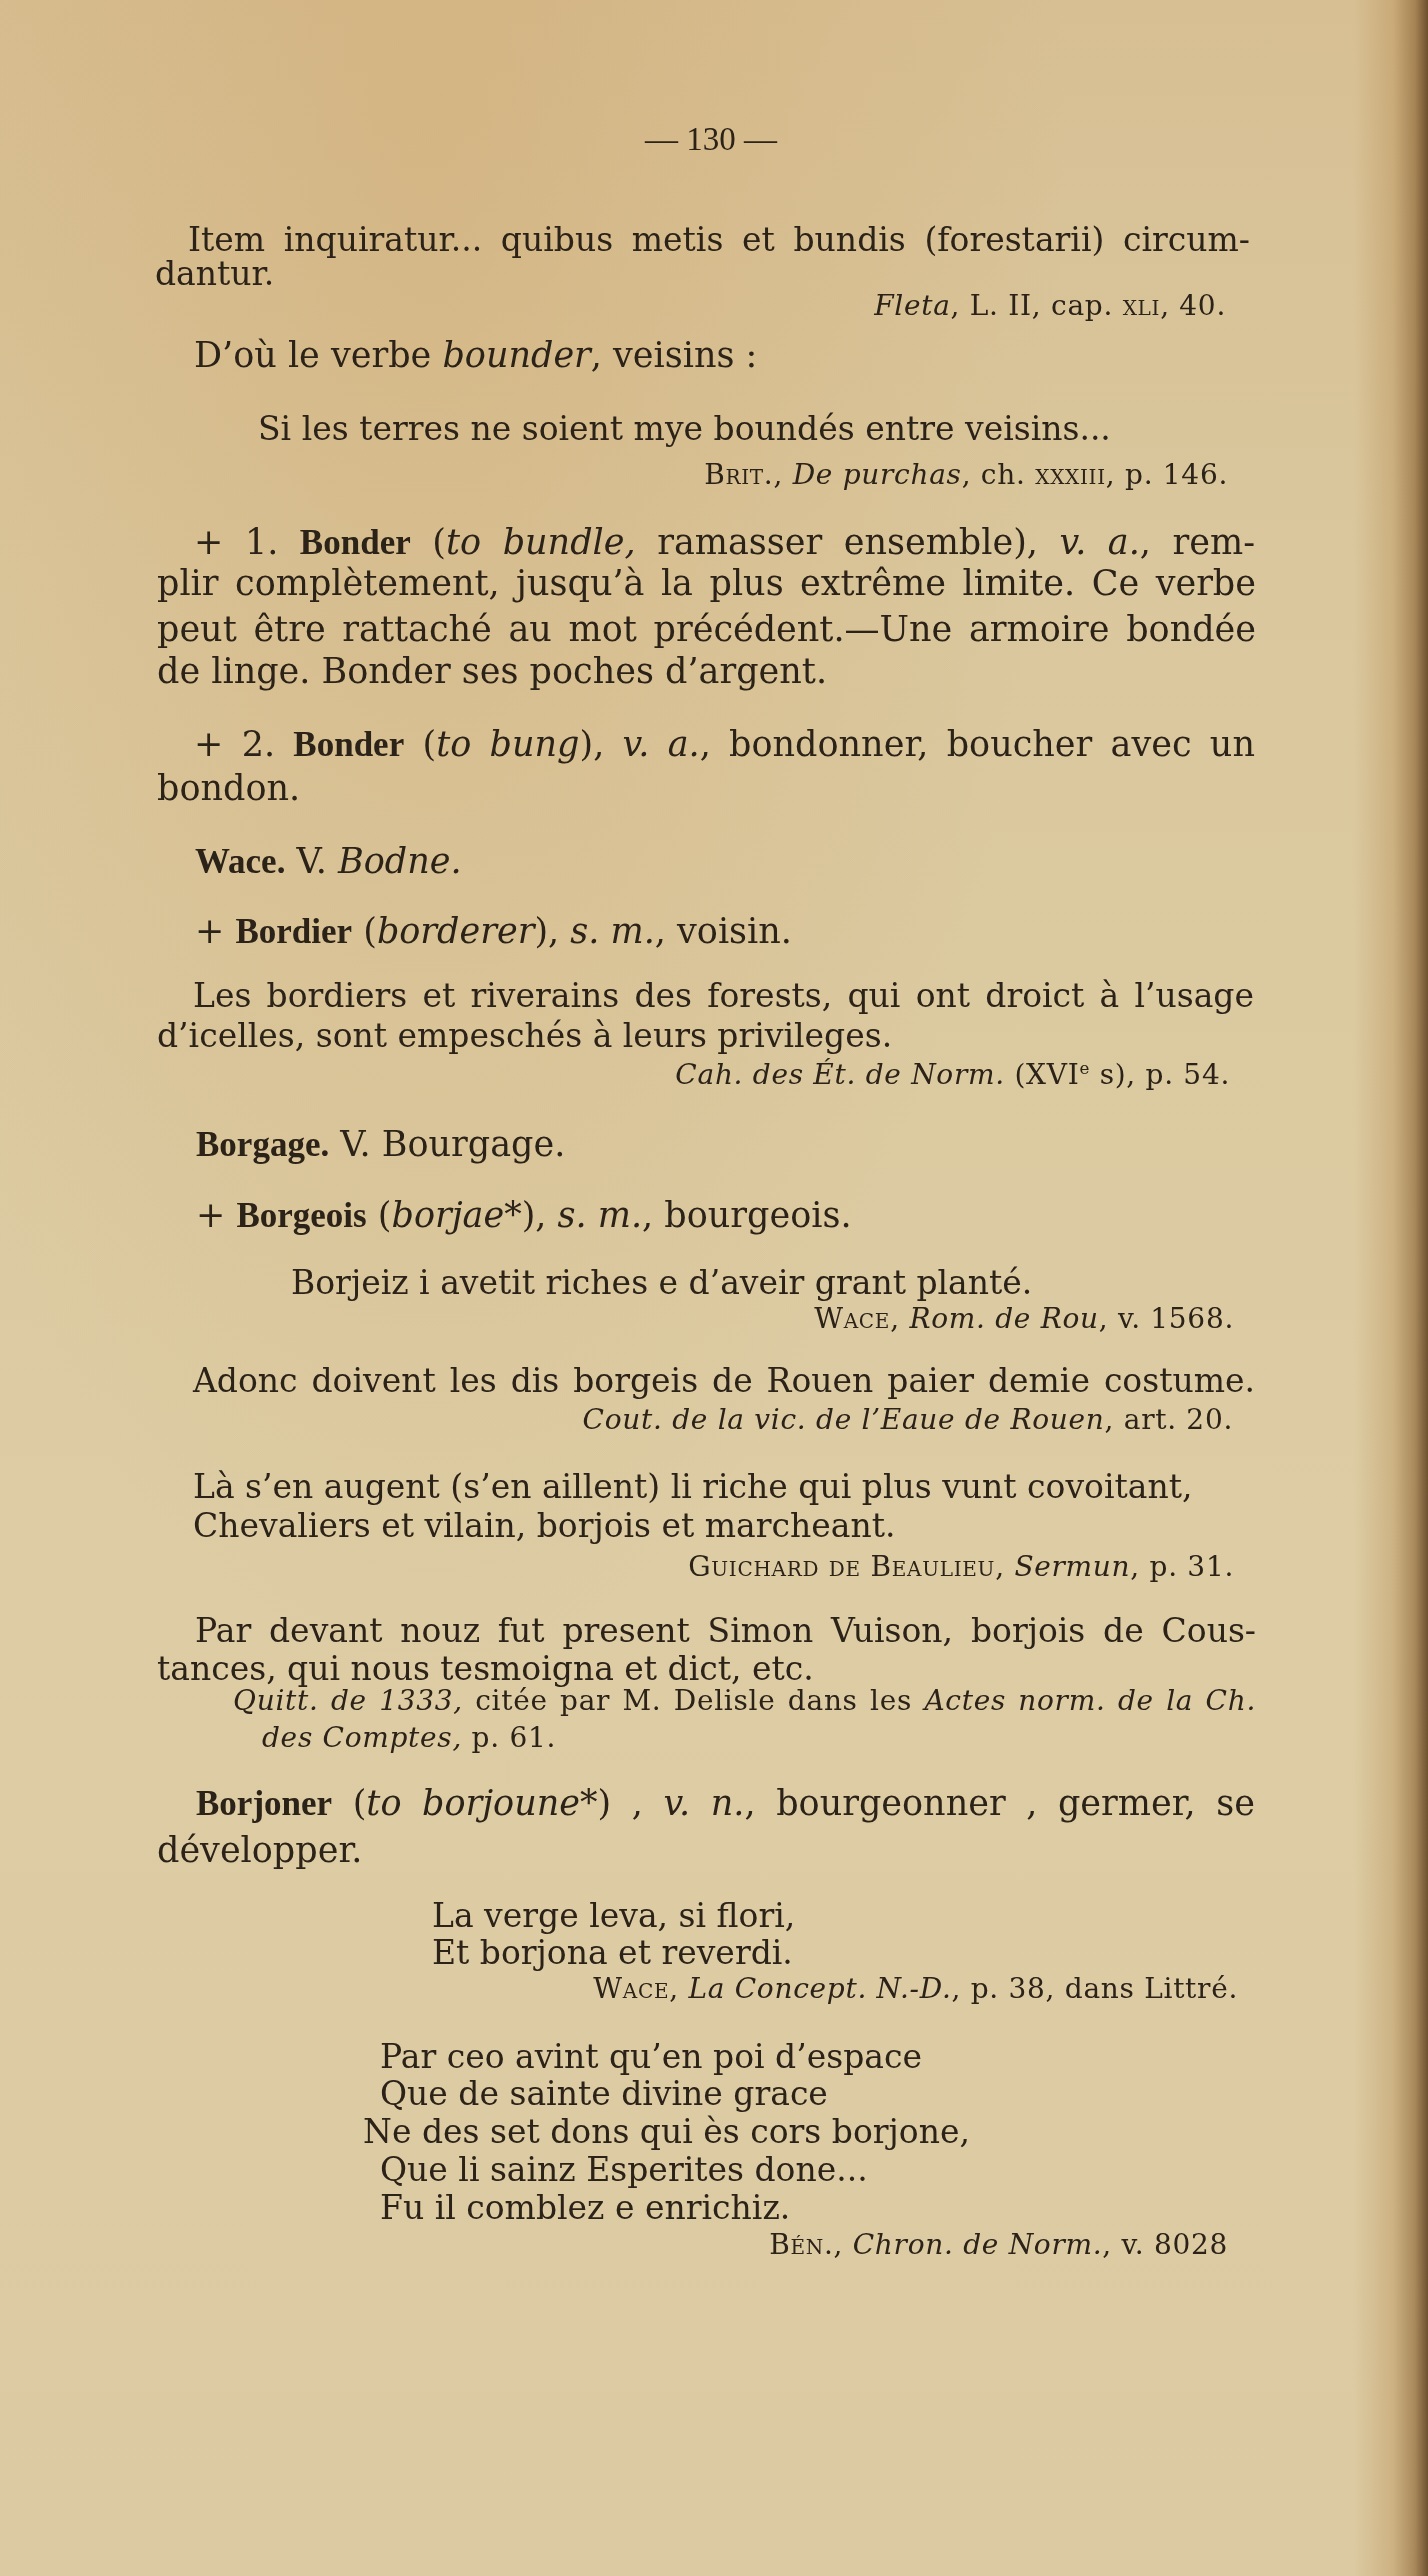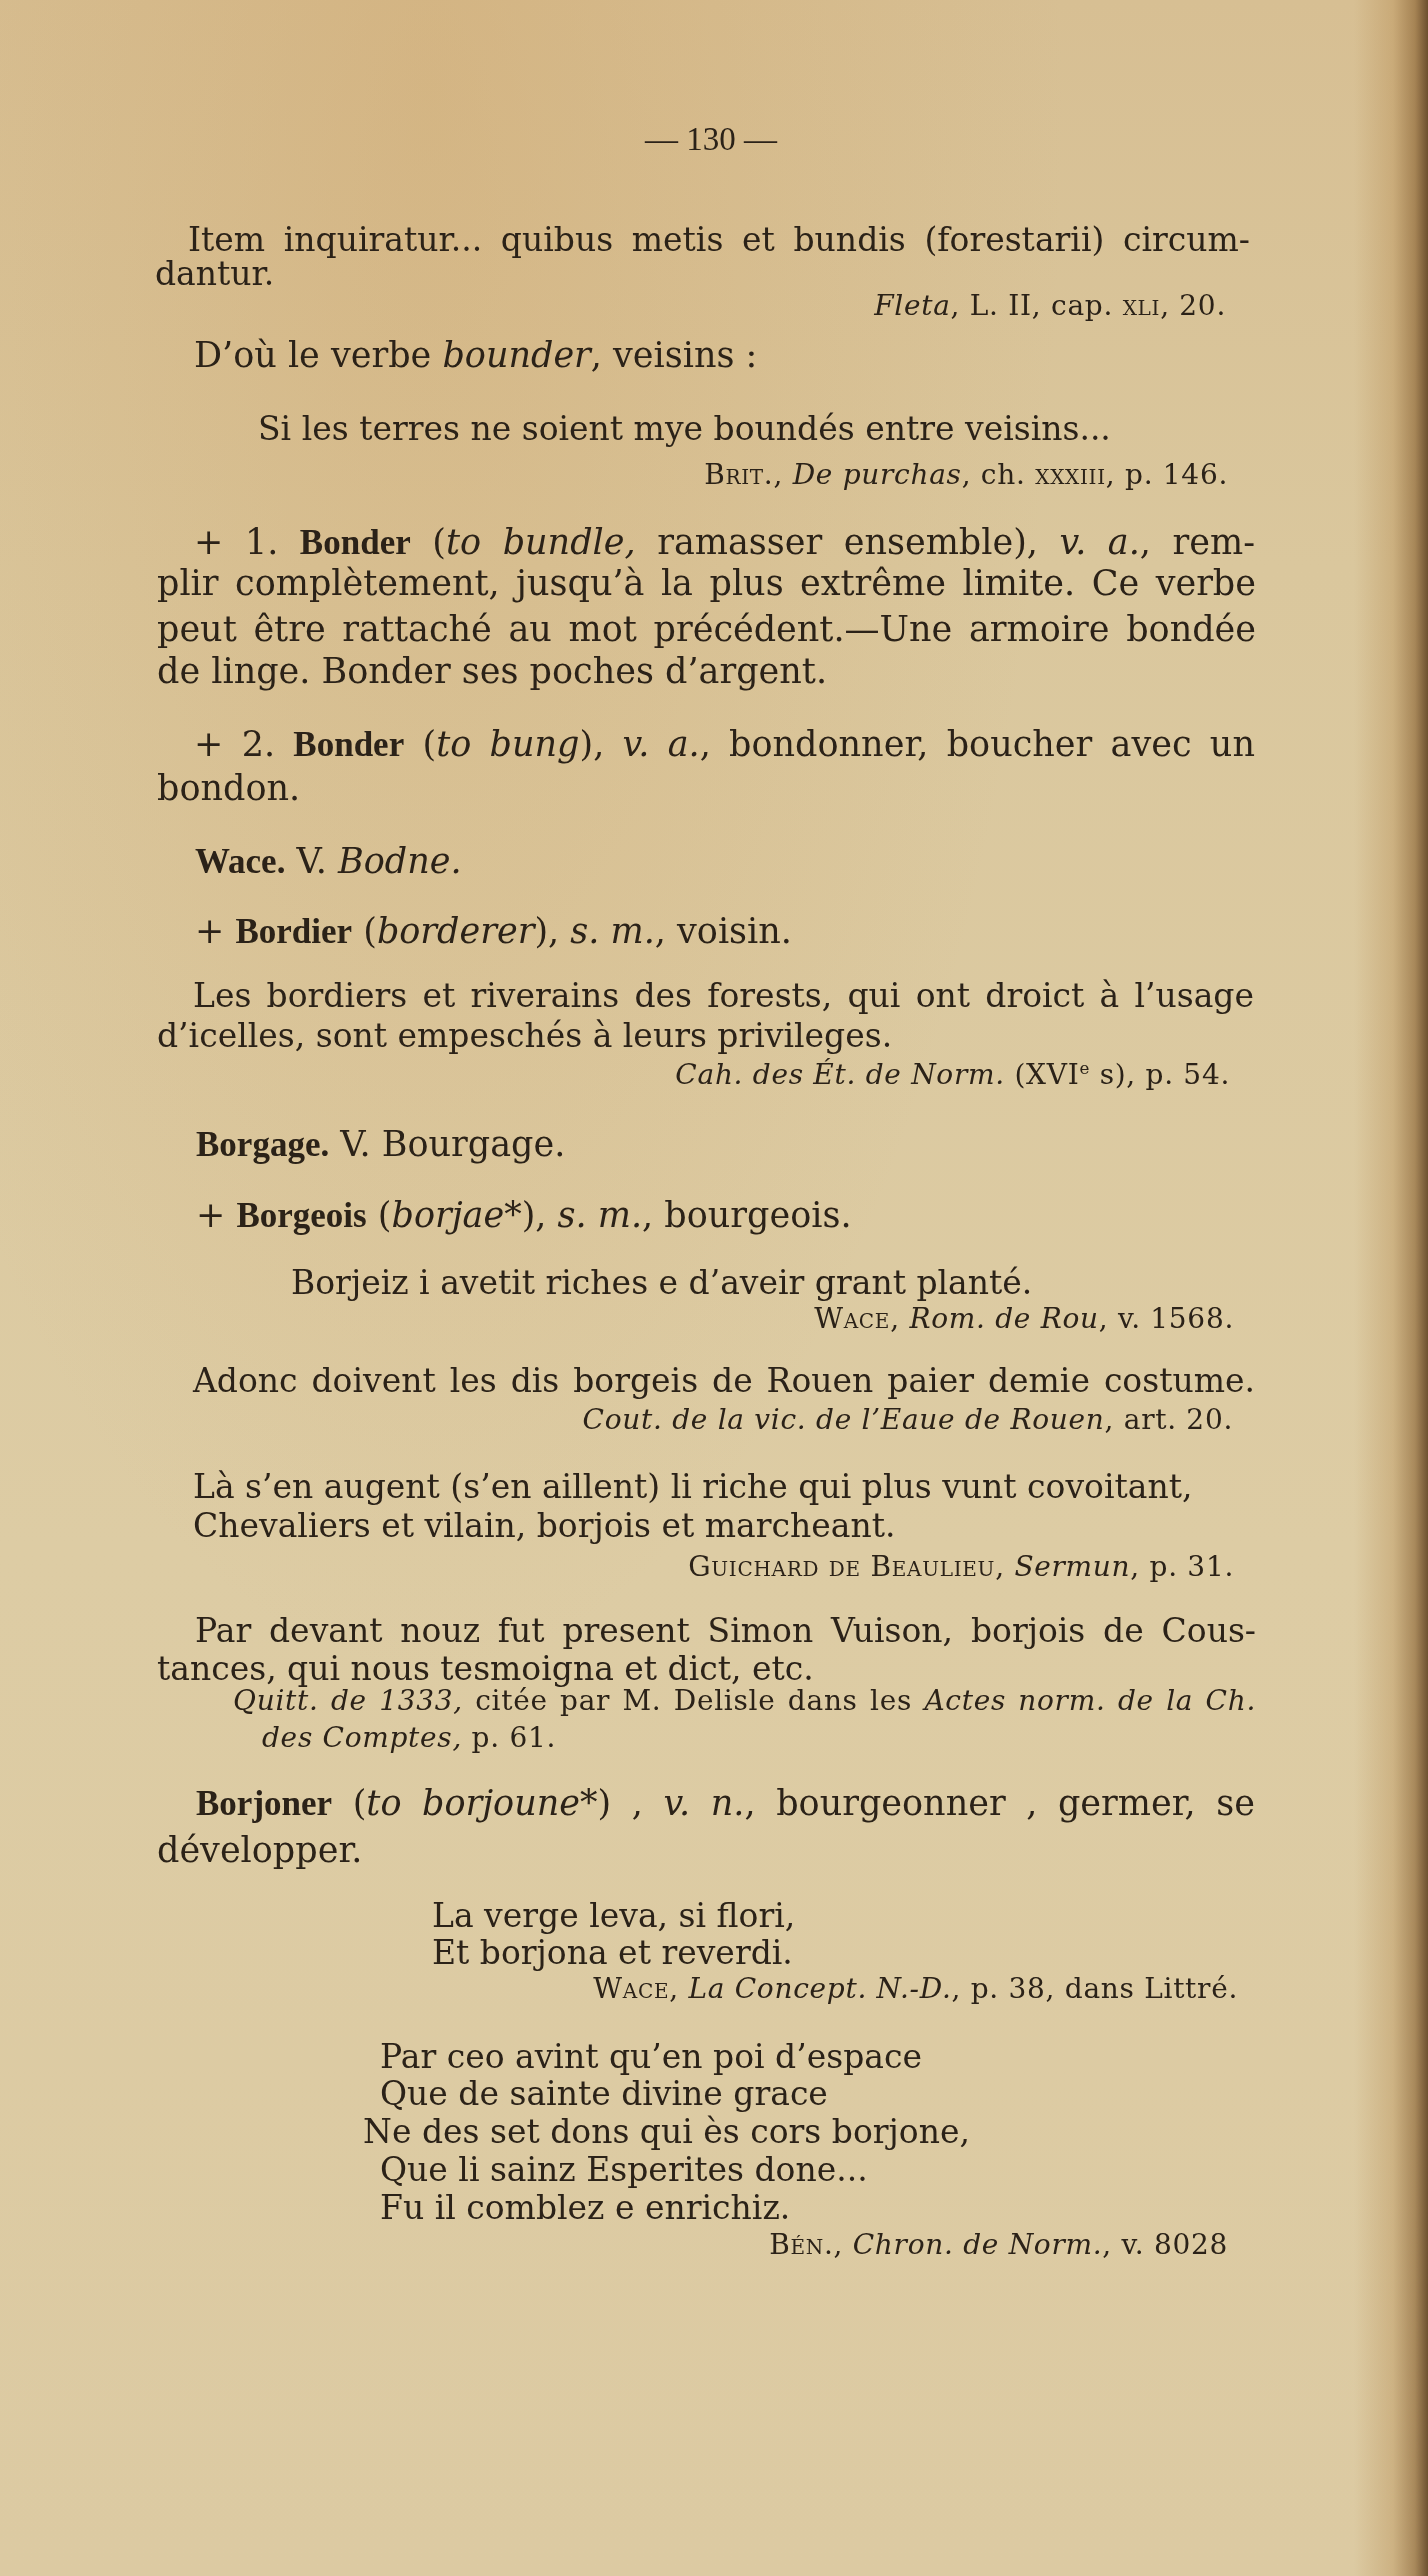--- a/index.html
+++ b/index.html
@@ -31,21 +31,21 @@
 </head>
 <body>
 
 <div class="page">
 
   <div class="ln pn" style="left:546px;top:123px;width:330px;">— 130 —</div>
 
   <div class="grp">
     <div class="ln q j" style="left:188px;top:214px;width:1062px;margin-top:9px;">Item inquiratur... quibus metis et bundis (forestarii) circum-</div>
     <div class="ln q" style="left:155px;top:257px;">dantur.</div>
-    <div class="ln c" style="right:203px;top:292px;"><span class="i">Fleta</span><span>, L. II, cap. </span><span class="sc">xli</span><span>, 20.</span></div>
+    <div class="ln c" style="right:203px;top:292px;"><span class="i">Fleta</span><span>, L. II, cap. </span><span class="sc">xli</span><span>, 40.</span></div>
 
     <div class="ln m" style="left:194px;top:338px;"><span>D’où le verbe </span><span class="i">bounder</span><span>, veisins :</span></div>
 
     <div class="ln q" style="left:258px;top:412px;">Si les terres ne soient mye boundés entre veisins...</div>
     <div class="ln c" style="right:201px;top:461px;"><span class="sc">Brit.</span><span>, </span><span class="i">De purchas</span><span>, ch. </span><span class="sc">xxxiii</span><span>, p. 146.</span></div>
   </div>
 
   <div class="grp">
     <div class="ln m j" style="left:194px;top:525px;width:1061px;"><span>+ </span><span>1. </span><span class="b">Bonder</span><span> (</span><span class="i">to bundle,</span><span> ramasser ensemble), </span><span class="i">v. a.</span><span>, rem-</span></div>
     <div class="ln m j" style="left:157px;top:566px;width:1099px;">plir complètement, jusqu’à la plus extrême limite. Ce verbe</div>

